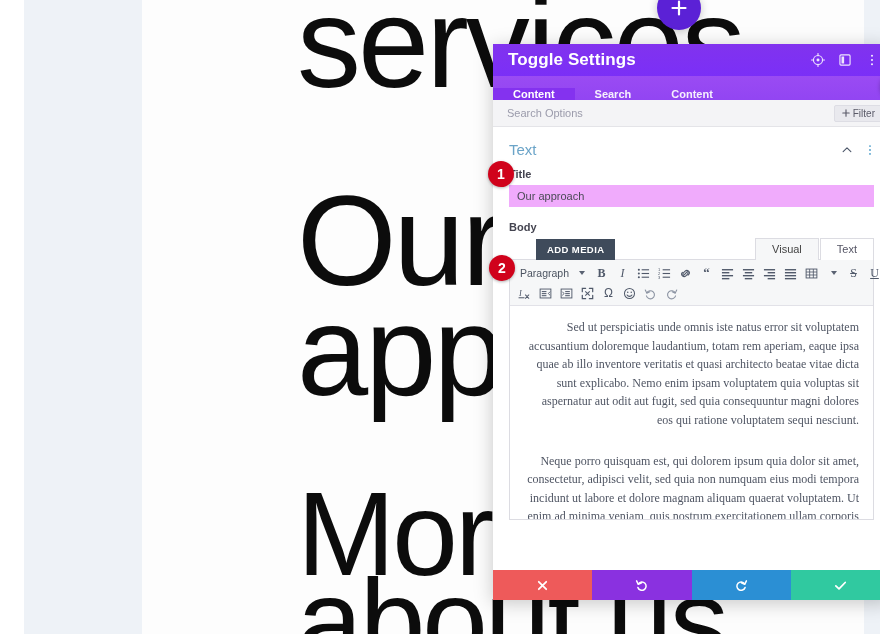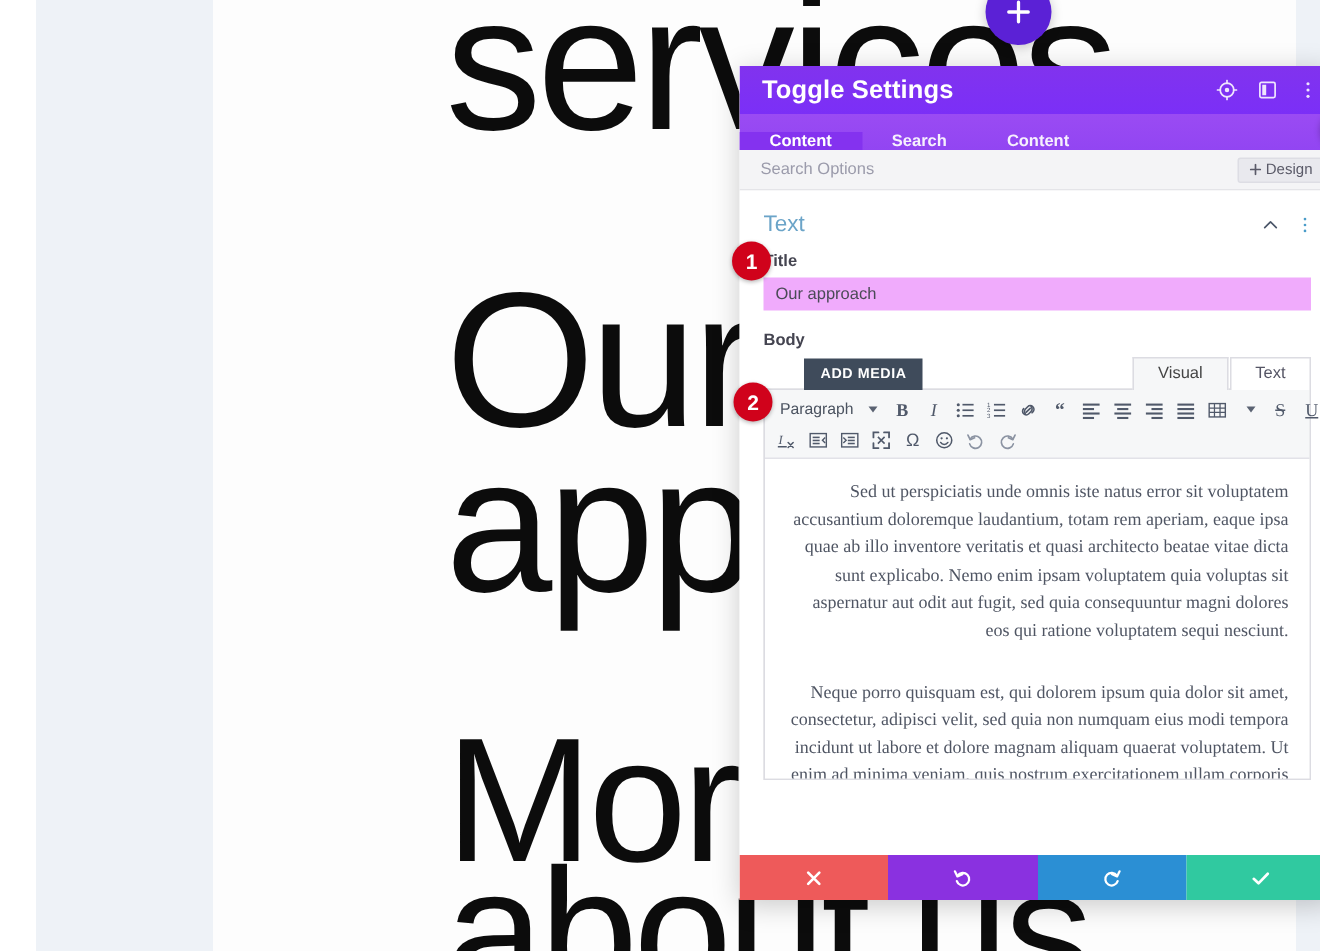--- a/index.html
+++ b/index.html
@@ -246,21 +246,21 @@
     border-bottom: none;
     cursor: pointer;
   }
   .ed-tab.active {
     background: #f6f7f8;
     color: #444;
   }
 
   .editor-shell {
     border: 1px solid #dcdce2;
-    background: #e5e5e5;
+    background: #be185d;
     margin-top: -1px;
   }
   .toolbar {
     background: #f6f7f8;
     border-bottom: 1px solid #e2e2e8;
     padding: 3px 2px 2px 4px;
   }
   .tb-row {
     display: flex;
     align-items: center;
@@ -445,21 +445,21 @@
       <div class="tab">Search</div>
       <div class="tab">Content</div>
     </div>
 
     <div class="search-bar">
       <input class="search-input" type="text" placeholder="Search Options" style="">
       <div class="filter-btn">
         <svg width="8" height="8" viewBox="0 0 10 10">
           <path d="M5 1 V9 M1 5 H9" stroke="#5a5a68" stroke-width="1.4" stroke-linecap="round"></path>
         </svg>
-        <span>Design</span>
+        <span>Filter</span>
       </div>
     </div>
 
     <div class="modal-body">
       <div class="scroll-area">
 
         <div class="section-head">
           <div class="section-title">Text</div>
           <div class="section-actions">
             <div class="sec-ic">

